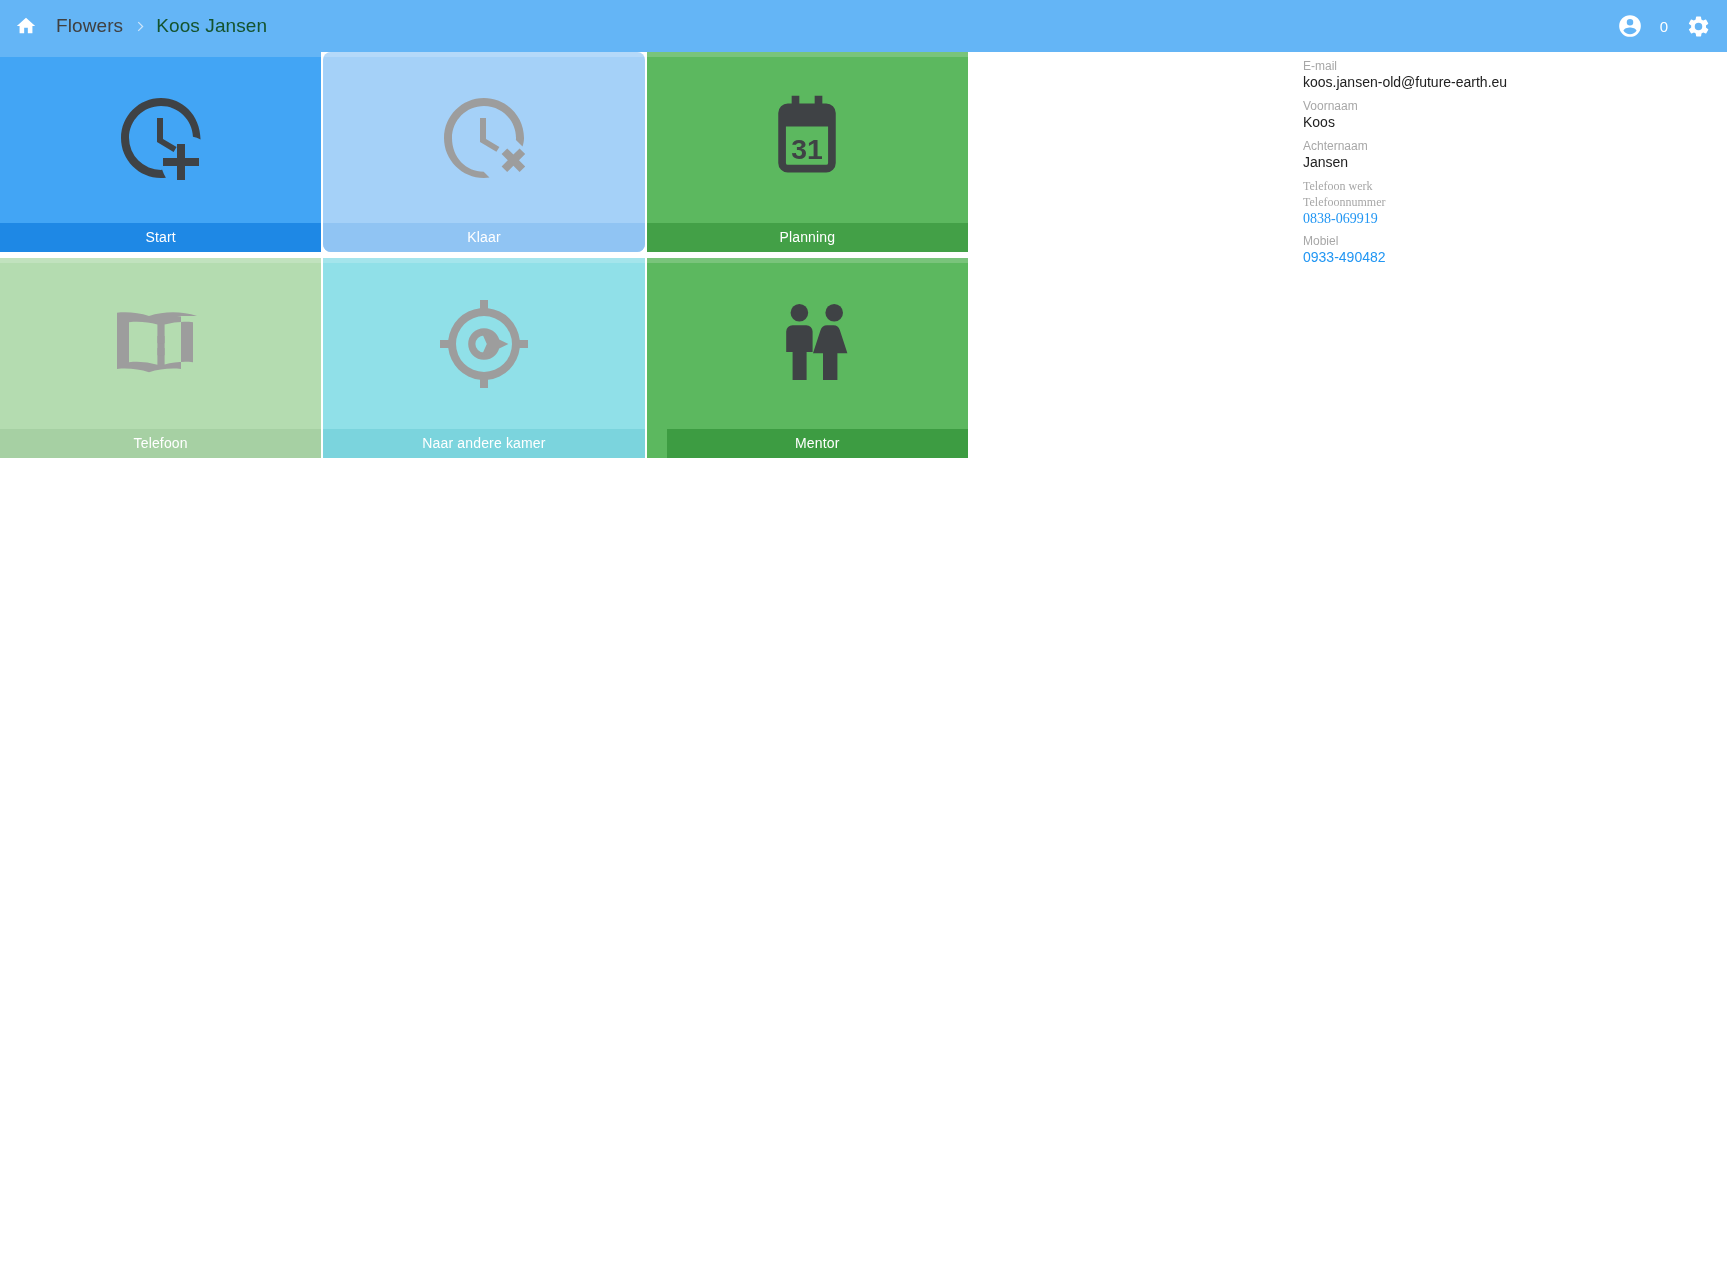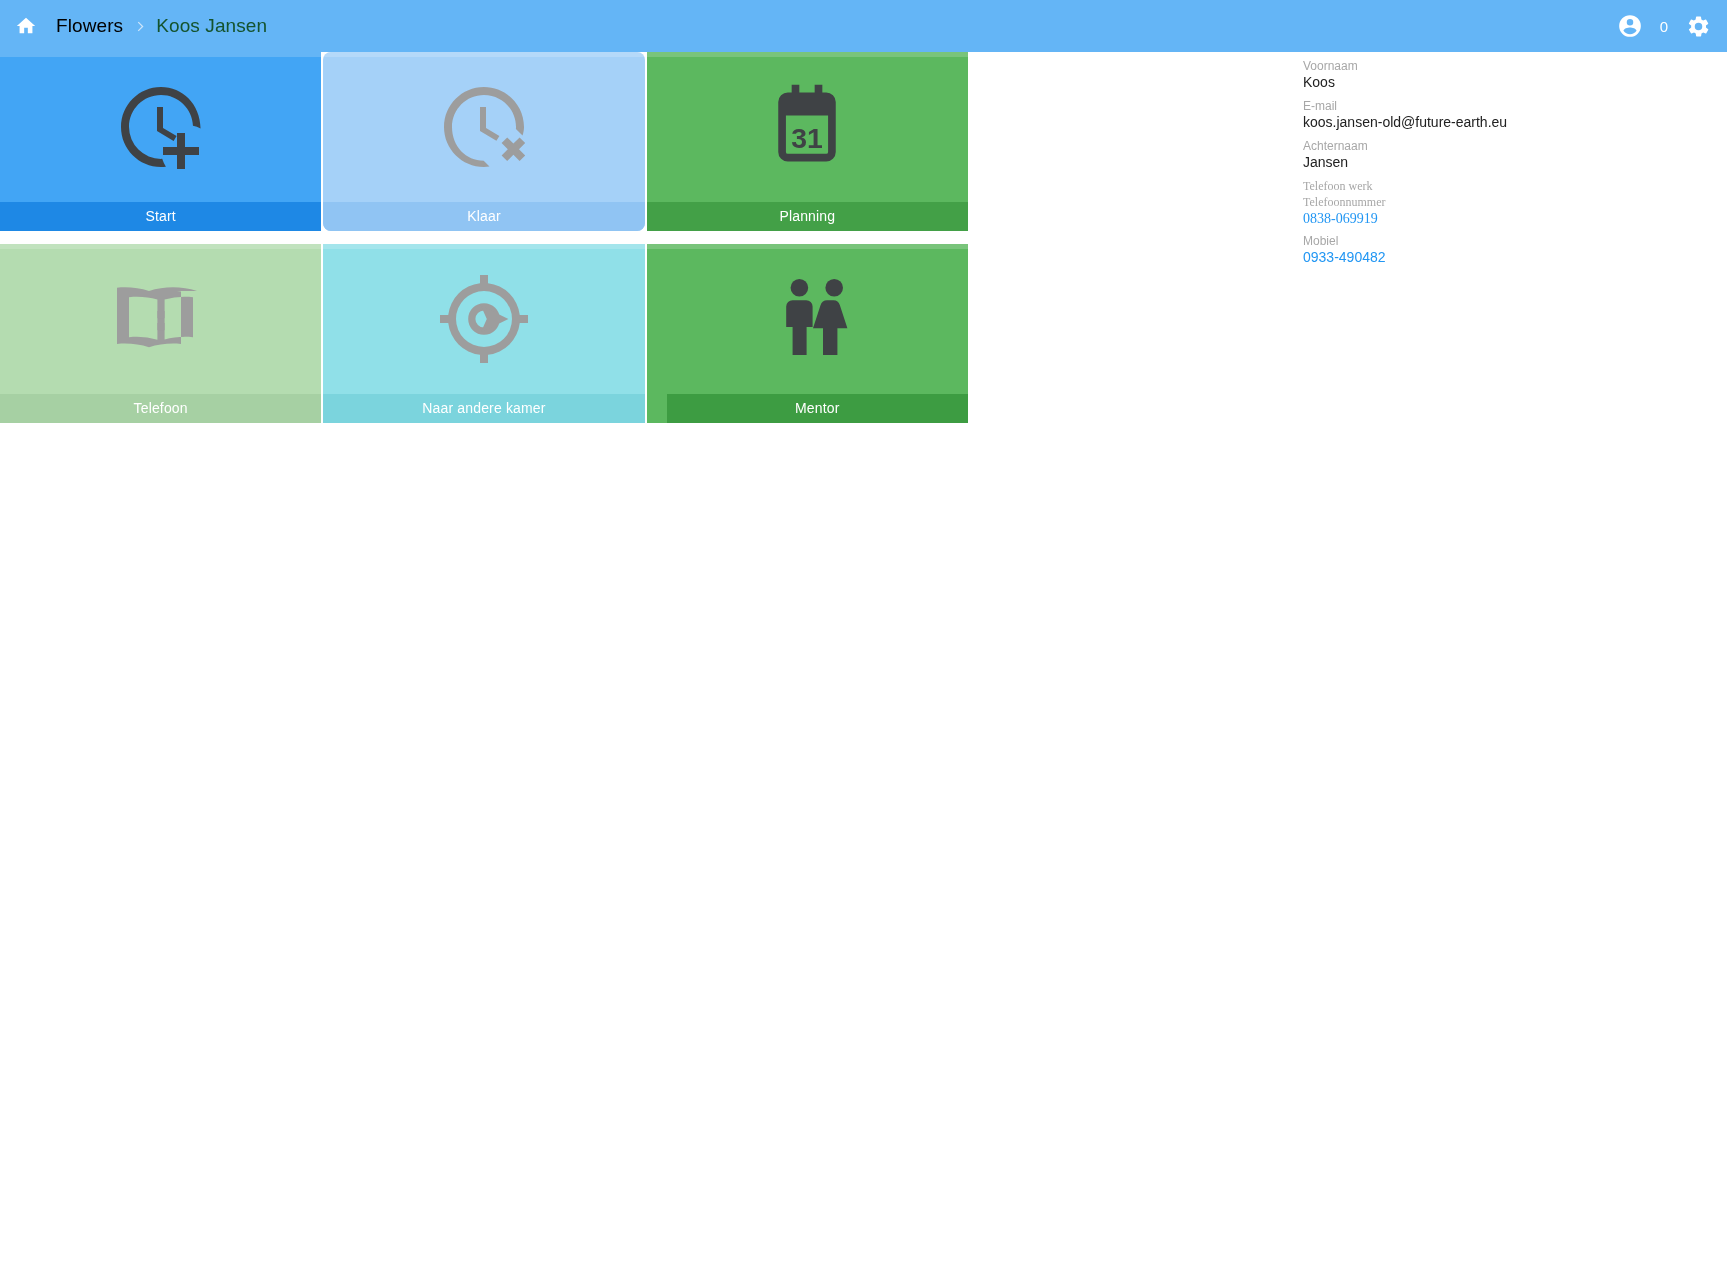--- a/index.html
+++ b/index.html
@@ -35,21 +35,21 @@
 
   .crumbs {
     display: flex;
     align-items: center;
     margin-left: 12px;
     flex: 1 1 auto;
     min-width: 0;
   }
   .crumb {
     font-size: 19px;
-    color: #000000;
+    color: #404040;
     letter-spacing: .1px;
     white-space: nowrap;
   }
   .crumb.active { color: #14532d; }
   .crumb-sep {
     margin: 0 9px;
     display: flex;
     align-items: center;
     color: #cfe6fa;
   }
@@ -87,22 +87,22 @@
     position: absolute;
     left: 0;
     top: 0;
     width: 970px;
   }
   .tile-row { display: flex; }
 
   .tile {
     position: relative;
     width: 323px;
-    height: 179px;
-    margin: 0 2px 13px 0;
+    height: 200px;
+    margin: 0 2px 6px 0;
     box-sizing: border-box;
     overflow: hidden;
     display: flex;
     flex-direction: column;
     align-items: stretch;
     cursor: pointer;
   }
   .tile .tile-top-strip {
     position: absolute;
     left: 0; top: 0; right: 0;
@@ -306,27 +306,27 @@
         </div>
         <div class="tile-label">Mentor</div>
       </div>
     </div>
 
   </div>
 
   <div class="info-panel">
 
     <div class="info-group">
+      <div class="info-label">E-mail</div>
+      <div class="info-value">koos.jansen-old@future-earth.eu</div>
+    </div>
+
+    <div class="info-group">
       <div class="info-label">Voornaam</div>
       <div class="info-value">Koos</div>
-    </div>
-
-    <div class="info-group">
-      <div class="info-label">E-mail</div>
-      <div class="info-value">koos.jansen-old@future-earth.eu</div>
     </div>
 
     <div class="info-group">
       <div class="info-label">Achternaam</div>
       <div class="info-value">Jansen</div>
     </div>
 
     <div class="info-group tight">
       <div class="info-label">Telefoon werk</div>
       <div class="info-label">Telefoonnummer</div>

